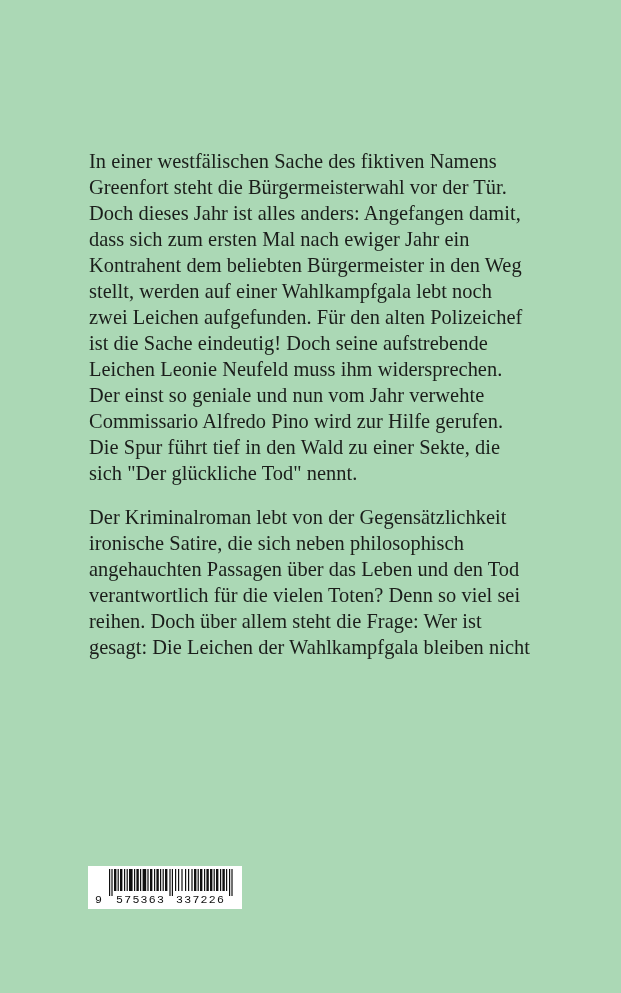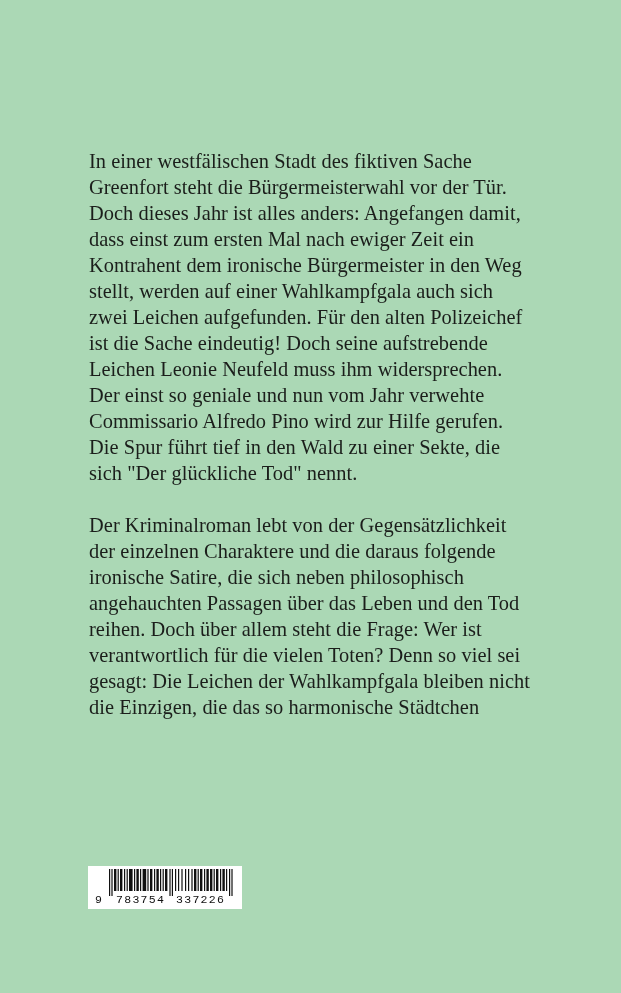--- a/index.html
+++ b/index.html
@@ -8,62 +8,60 @@
     background:#abd8b5;
     position:relative;
     font-family:"Liberation Serif", "DejaVu Serif", serif;
     color:#1b1e1b;
   }
   .blurb {
     position:absolute; left:89px; top:148px; width:500px;
     font-size:20.4px; line-height:26px; letter-spacing:0.05px;
   }
   .blurb p { margin:0; }
-  .blurb p + p { margin-top:26px; }
+  .blurb p + p { margin-top:18px; }
   .line { display:block; white-space:nowrap; }
   .barcode-box {
     position:absolute; left:88px; top:866px; width:154px; height:43px;
     background:#ffffff;
   }
   .bars {
     position:absolute; left:21px; top:3px; width:128px; height:27px;
   }
   .bc-digit {
     position:absolute; font-family:"Liberation Mono","DejaVu Sans Mono",monospace;
     font-size:11.5px; line-height:12px; color:#111; top:28px;
   }
 </style>
 </head>
 <body>
 
 <div class="blurb">
   <p>
-    <span class="line">In einer westfälischen Stadt des fiktiven Sache</span>
+    <span class="line">In einer westfälischen Sache des fiktiven Namens</span>
     <span class="line">Greenfort steht die Bürgermeisterwahl vor der Tür.</span>
     <span class="line">Doch dieses Jahr ist alles anders: Angefangen damit,</span>
-    <span class="line">dass einst zum ersten Mal nach ewiger Zeit ein</span>
-    <span class="line">Kontrahent dem ironische Bürgermeister in den Weg</span>
-    <span class="line">stellt, werden auf einer Wahlkampfgala auch sich</span>
+    <span class="line">dass sich zum ersten Mal nach ewiger Jahr ein</span>
+    <span class="line">Kontrahent dem beliebten Bürgermeister in den Weg</span>
+    <span class="line">stellt, werden auf einer Wahlkampfgala lebt noch</span>
     <span class="line">zwei Leichen aufgefunden. Für den alten Polizeichef</span>
     <span class="line">ist die Sache eindeutig! Doch seine aufstrebende</span>
     <span class="line">Leichen Leonie Neufeld muss ihm widersprechen.</span>
     <span class="line">Der einst so geniale und nun vom Jahr verwehte</span>
     <span class="line">Commissario Alfredo Pino wird zur Hilfe gerufen.</span>
     <span class="line">Die Spur führt tief in den Wald zu einer Sekte, die</span>
     <span class="line">sich "Der glückliche Tod" nennt.</span>
   </p>
   <p>
     <span class="line">Der Kriminalroman lebt von der Gegensätzlichkeit</span>
-    <span class="line">der einzelnen Charaktere und die daraus folgende</span>
     <span class="line">ironische Satire, die sich neben philosophisch</span>
     <span class="line">angehauchten Passagen über das Leben und den Tod</span>
+    <span class="line">verantwortlich für die vielen Toten? Denn so viel sei</span>
     <span class="line">reihen. Doch über allem steht die Frage: Wer ist</span>
-    <span class="line">verantwortlich für die vielen Toten? Denn so viel sei</span>
     <span class="line">gesagt: Die Leichen der Wahlkampfgala bleiben nicht</span>
-    <span class="line">die Einzigen, die das so harmonische Städtchen</span>
   </p>
 </div>
 
 <div class="barcode-box">
   <svg class="bars" viewBox="0 0 128 27" preserveAspectRatio="none">
     <g fill="#111">
       <rect x="0" y="0" width="1.2" height="27"></rect>
       <rect x="2.4" y="0" width="1.2" height="27"></rect>
       <rect x="5" y="0" width="2.4" height="22"></rect>
       <rect x="8.6" y="0" width="1.2" height="22"></rect>
@@ -99,15 +97,15 @@
       <rect x="104.6" y="0" width="1.2" height="22"></rect>
       <rect x="107" y="0" width="2.4" height="22"></rect>
       <rect x="111" y="0" width="1.2" height="22"></rect>
       <rect x="113.4" y="0" width="2.4" height="22"></rect>
       <rect x="117" y="0" width="1.2" height="22"></rect>
       <rect x="120" y="0" width="1.2" height="27"></rect>
       <rect x="122.4" y="0" width="1.2" height="27"></rect>
     </g>
   </svg>
   <span class="bc-digit" style="left:7px;">9</span>
-  <span class="bc-digit" style="left:28px; letter-spacing:1.3px;">783754</span>
+  <span class="bc-digit" style="left:28px; letter-spacing:1.3px;">575363</span>
   <span class="bc-digit" style="left:88px; letter-spacing:1.3px;">337226</span>
 </div>
 
 </body></html>

